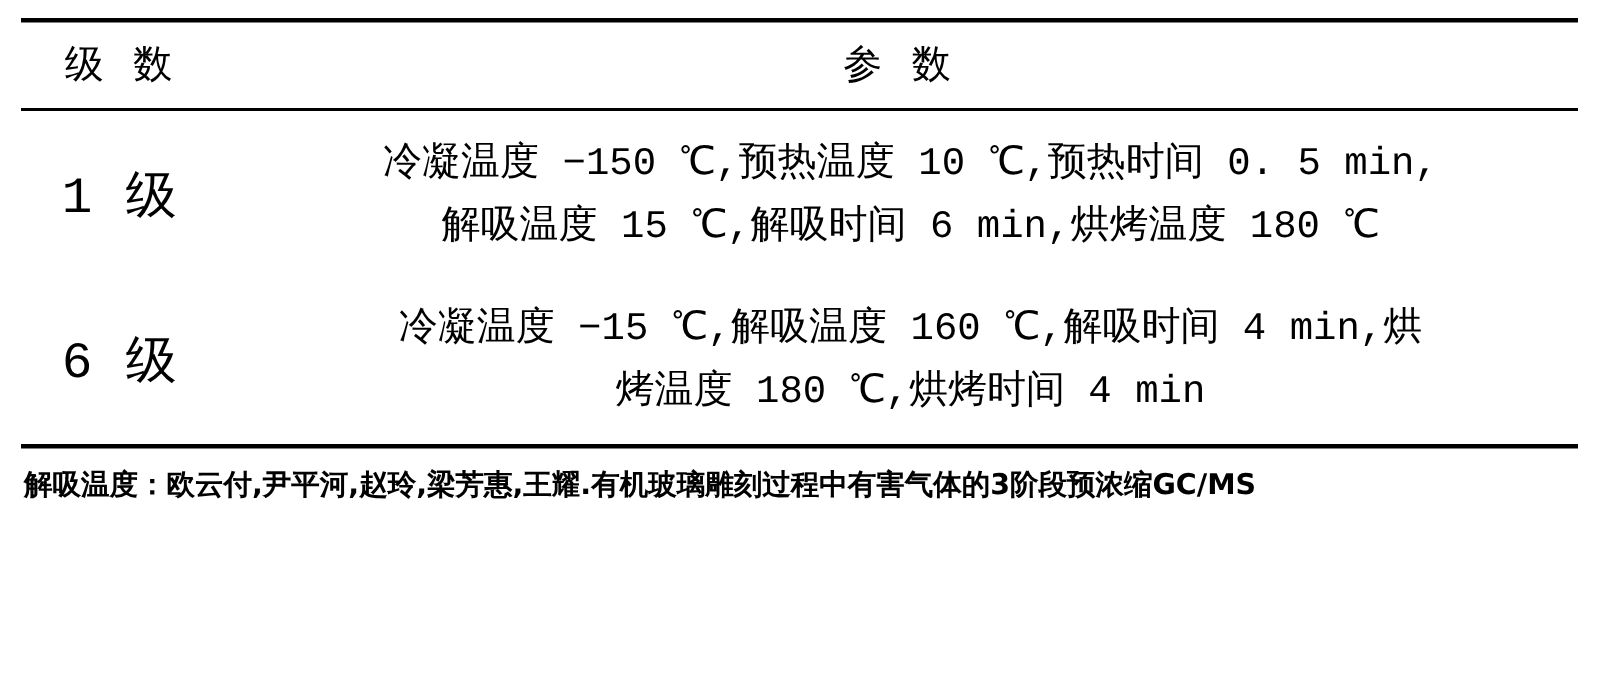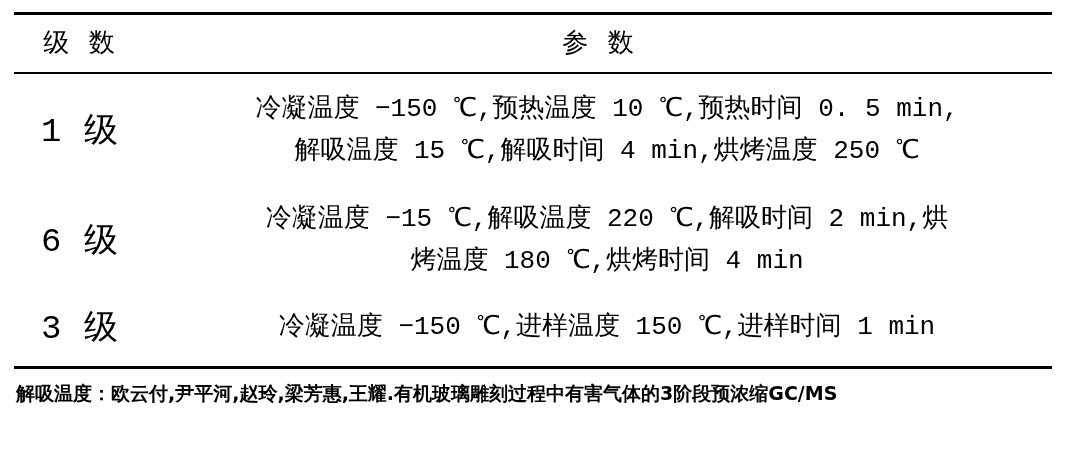--- a/index.html
+++ b/index.html
@@ -101,34 +101,28 @@
   <table class="data">
     <colgroup>
         <col class="c1">
         <col class="c2">
       </colgroup>
     <tbody>
       <tr class="row-1">
         <td class="level">1 级</td>
         <td class="param">
           <span class="param-line">冷凝温度 −150 ℃,预热温度 10 ℃,预热时间 0. 5 min,</span>
-          <span class="param-line">解吸温度 15 ℃,解吸时间 4 min,烘烤温度 250 ℃</span>
+          <span class="param-line">解吸温度 15 ℃,解吸时间 6 min,烘烤温度 180 ℃</span>
         </td>
       </tr>
       <tr class="row-2">
         <td class="level">6 级</td>
         <td class="param">
-          <span class="param-line">冷凝温度 −15 ℃,解吸温度 220 ℃,解吸时间 2 min,烘</span>
+          <span class="param-line">冷凝温度 −15 ℃,解吸温度 160 ℃,解吸时间 4 min,烘</span>
           <span class="param-line">烤温度 180 ℃,烘烤时间 4 min</span>
-        </td>
-      </tr>
-      <tr class="row-3">
-        <td class="level">3 级</td>
-        <td class="param">
-          <span class="param-line">冷凝温度 −150 ℃,进样温度 150 ℃,进样时间 1 min</span>
         </td>
       </tr>
     </tbody>
   </table>
 
   <div class="rule-bottom"></div>
 
   <div class="ref">
     <div>解吸温度：欧云付,尹平河,赵玲,梁芳惠,王耀.有机玻璃雕刻过程中有害气体的3阶段预浓缩GC/MS</div>
   </div>

